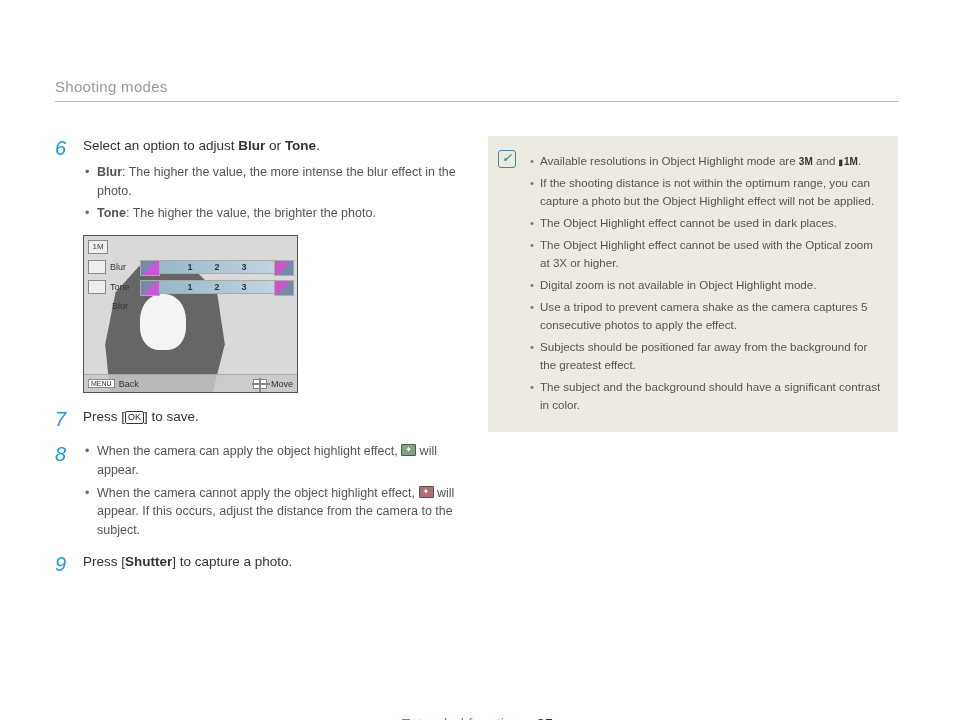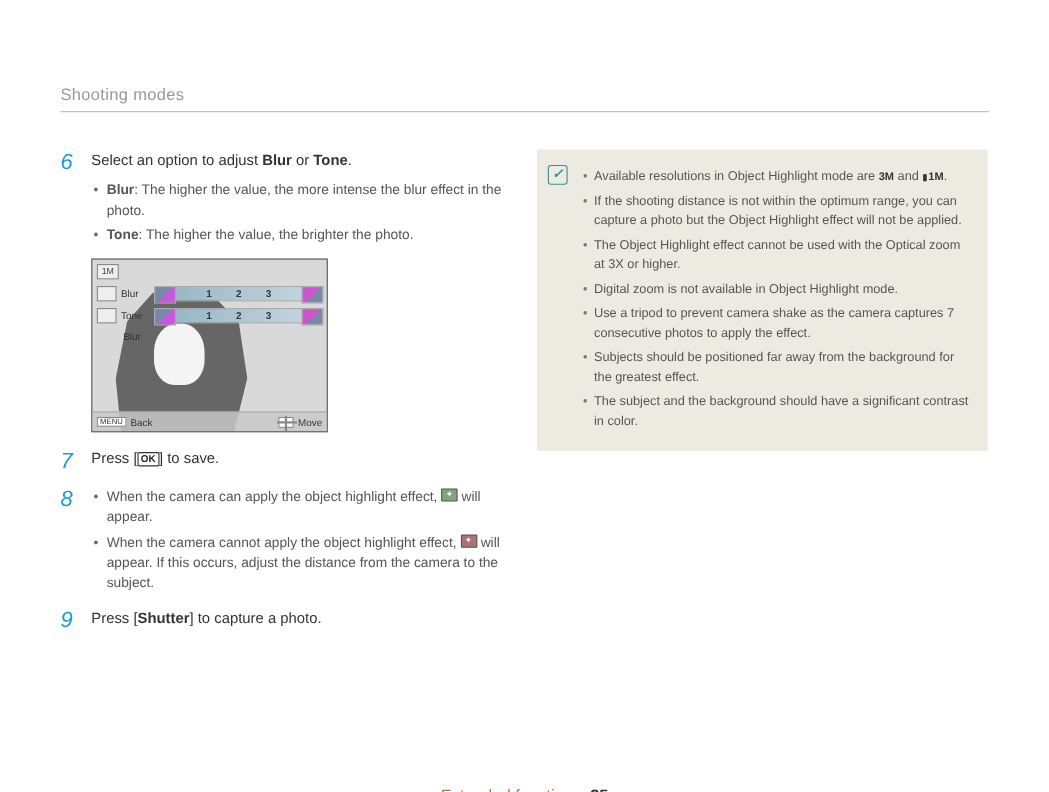--- a/index.html
+++ b/index.html
@@ -11,21 +11,21 @@
   .col-left { width: 405px; }
   .col-right { width: 410px; }
   .step { display: flex; margin-bottom: 8px; }
   .step-num { color: #1b9bd8; font-size: 20px; font-style: italic; font-weight: 400; width: 28px; flex: none; line-height: 1.2; }
   .step-body { flex: 1; font-size: 13px; line-height: 1.55; color: #333; }
   .step-title { font-size: 13.5px; color: #333; margin-bottom: 6px; }
   .step-title b { font-weight: bold; }
   ul.sub { list-style: none; padding-left: 2px; }
   ul.sub li { position: relative; padding-left: 12px; margin-bottom: 4px; font-size: 12.5px; color: #555; line-height: 1.5; }
   ul.sub li::before { content: "•"; position: absolute; left: 0; top: 0; color: #666; }
-  .ok-icon { display: inline-block; border: 1.2px solid #333; border-radius: 2px; font-size: 9px; font-weight: bold; padding: 0 2px; line-height: 11px; vertical-align: 1px; color: #222; }
+  .ok-icon { display: inline-block; border: 1.2px solid #333; border-radius: 2px; font-size: 9px; font-weight: normal; padding: 0 2px; line-height: 11px; vertical-align: 1px; color: #222; }
   .inline-icon { display: inline-block; width: 15px; height: 12px; vertical-align: -1px; border: 1px solid #555; background: #7fa67f; border-radius: 1px; position: relative; }
   .inline-icon.bad { background: #b07070; }
   .inline-icon::after { content: "✦"; position: absolute; font-size: 8px; color: #fff; left: 3px; top: -1px; }
 
   
   .camscreen { width: 215px; height: 158px; border: 1px solid #555; margin: 8px 0 14px 28px; position: relative; background: #d9d9d9; overflow: hidden; }
   .camscreen .statusbar { position: absolute; left: 4px; top: 4px; width: 20px; height: 14px; background: #eee; border: 1px solid #888; font-size: 8px; text-align: center; line-height: 12px; }
   .camscreen .row { position: absolute; left: 4px; width: 206px; height: 18px; display: flex; align-items: center; font-size: 9px; color: #333; }
   .camscreen .row1 { top: 22px; }
   .camscreen .row2 { top: 42px; }
@@ -150,23 +150,24 @@
     </div>
 
     <div class="col-right">
       <div class="notebox">
         <div class="note-icon">✓</div>
         <ul>
           <li>
             <span>Available resolutions in Object Highlight mode are </span><span class="res-icon">3M</span><span> and </span><span class="res-icon small">1M</span><span>.</span>
           </li>
           <li>If the shooting distance is not within the optimum range, you can capture a photo but the Object Highlight effect will not be applied.</li>
+          <li>The Object Highlight effect cannot be used in dark places.</li>
           <li>The Object Highlight effect cannot be used with the Optical zoom at 3X or higher.</li>
           <li>Digital zoom is not available in Object Highlight mode.</li>
-          <li>Use a tripod to prevent camera shake as the camera captures 7 consecutive photos to apply the effect.</li>
+          <li>Use a tripod to prevent camera shake as the camera captures 5 consecutive photos to apply the effect.</li>
           <li>Subjects should be positioned far away from the background for the greatest effect.</li>
           <li>The subject and the background should have a significant contrast in color.</li>
         </ul>
       </div>
     </div>
   </div>
 
   <div class="footer">
     <span>Extended functions</span>
     <span class="pnum">35</span>

